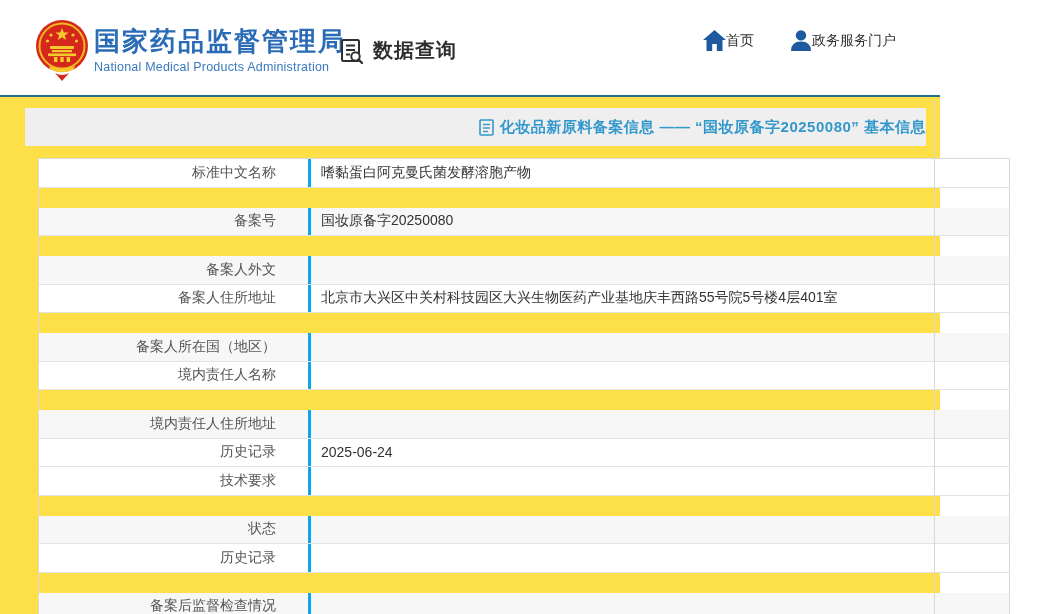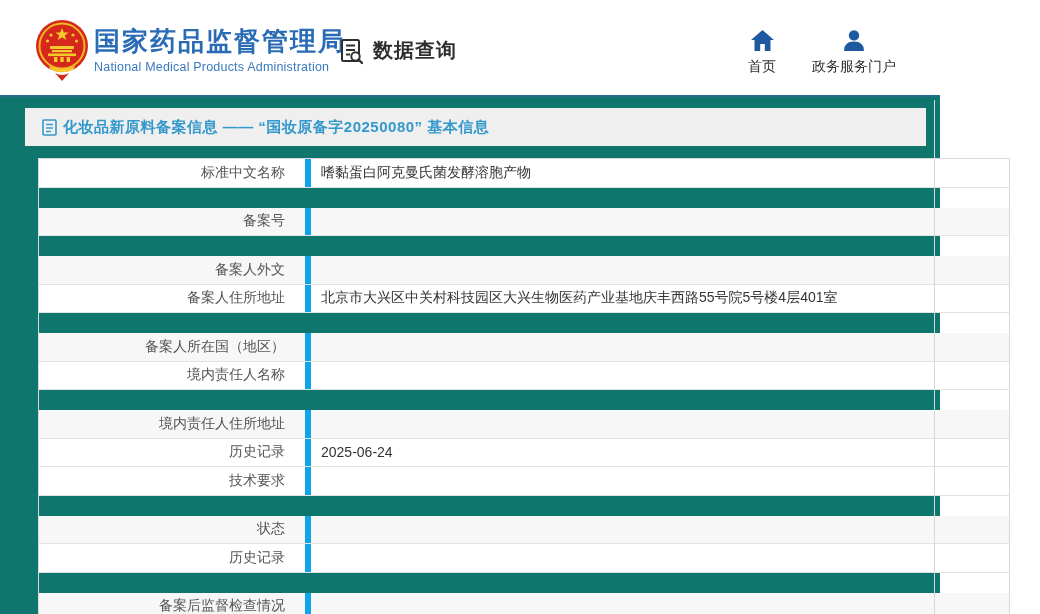--- a/index.html
+++ b/index.html
@@ -1,45 +1,45 @@
 <!DOCTYPE html>
 <html><head>
 <meta charset="utf-8">
 <style>
   * { margin:0; padding:0; box-sizing:border-box; }
   html,body { width:1040px; height:614px; background:#fff; overflow:hidden;
               font-family:"Liberation Sans","DejaVu Sans",sans-serif; }
-  .page { position:relative; width:940px; height:614px; background:#0f766e; }
+  .page { position:relative; width:940px; height:614px; background:#fde047; }
 
   
   .header { position:relative; height:97px; background:#fff;
             border-bottom:2px solid #256d8f; }
   .emblem { position:absolute; left:35px; top:19px; width:54px; height:62px; }
   .org-block { position:absolute; left:94px; top:27px; }
   .org-cn { font-size:26px; font-weight:bold; color:#2a6bb5; letter-spacing:2px; line-height:1.15; }
   .org-en { font-size:12.5px; color:#3a7abd; margin-top:3px; letter-spacing:.2px; }
   .query-block { position:absolute; left:338px; top:37px; display:flex; align-items:flex-start; gap:7px; }
   .query-label { font-size:20px; color:#2f2f2f; font-weight:600; letter-spacing:1px; }
   .top-nav { position:absolute; right:44px; top:30px; display:flex; gap:36px; }
-  .nav-item { display:flex; flex-direction:column; align-items:center; gap:7px; cursor:pointer; }
+  .nav-item { display:flex; flex-direction:row; align-items:center; cursor:pointer; }
   .nav-item .lbl { font-size:14px; color:#2f2f2f; }
 
   
   .crumb-bar { margin:11px 14px 0 25px; height:38px; background:#efefef;
-               display:flex; align-items:center; padding-left:17px; gap:6px; }
+               display:flex; align-items:center; padding-left:17px; gap:6px;justify-content:flex-end; }
   .crumb-text { font-size:15px; font-weight:600; color:#3398cc; letter-spacing:.5px; }
 
   
   .table { position:absolute; left:38px; top:158px; width:972px;
            border:1px solid #d9d9d9; border-bottom:none; }
   .row { display:flex; height:28.5px; border-bottom:1px solid #e3e3e3; background:#fff; }
   .row.alt { background:#f7f7f7;margin-top:20px; }
-  .cell-label { width:272px; flex:0 0 272px; border-right:6px solid #0ea5e9;
+  .cell-label { width:272px; flex:0 0 272px; border-right:3px solid #0ea5e9;
                 display:flex; align-items:center; justify-content:flex-end;
-                padding-right:20px; font-size:14px; color:#555; gap:3px; }
+                padding-right:32px; font-size:14px; color:#555; gap:3px; }
   .cell-value { flex:1; display:flex; align-items:center; padding-left:10px;
                 font-size:14px; color:#333; }
   .link { color:#4596c8; cursor:pointer; text-decoration:none; }
 
   .note-icon { position:relative; display:inline-block; width:9px; height:9px;
                background:#3a3a3a; border-radius:50% 50% 50% 0; transform:rotate(-8deg);
                margin-right:3px; }
 
   
   .right-edge { position:absolute; right:5px; top:100px; bottom:0; width:1px; background:#d7d7d7; }
@@ -113,20 +113,21 @@
     <span class="crumb-text">化妆品新原料备案信息 —— “国妆原备字20250080” 基本信息</span>
   </div>
 
   <div class="table" id="info-table">
       <div class="row">
         <div class="cell-label">标准中文名称</div>
         <div class="cell-value">嗜黏蛋白阿克曼氏菌发酵溶胞产物</div>
       </div>
       <div class="row alt">
         <div class="cell-label">备案号</div>
+        <div class="cell-value">国妆原备字20250080</div>
       </div>
       <div class="row alt">
         <div class="cell-label">备案人外文</div>
         <div class="cell-value"></div>
       </div>
       <div class="row">
         <div class="cell-label">备案人住所地址</div>
         <div class="cell-value">北京市大兴区中关村科技园区大兴生物医药产业基地庆丰西路55号院5号楼4层401室</div>
       </div>
       <div class="row alt">

